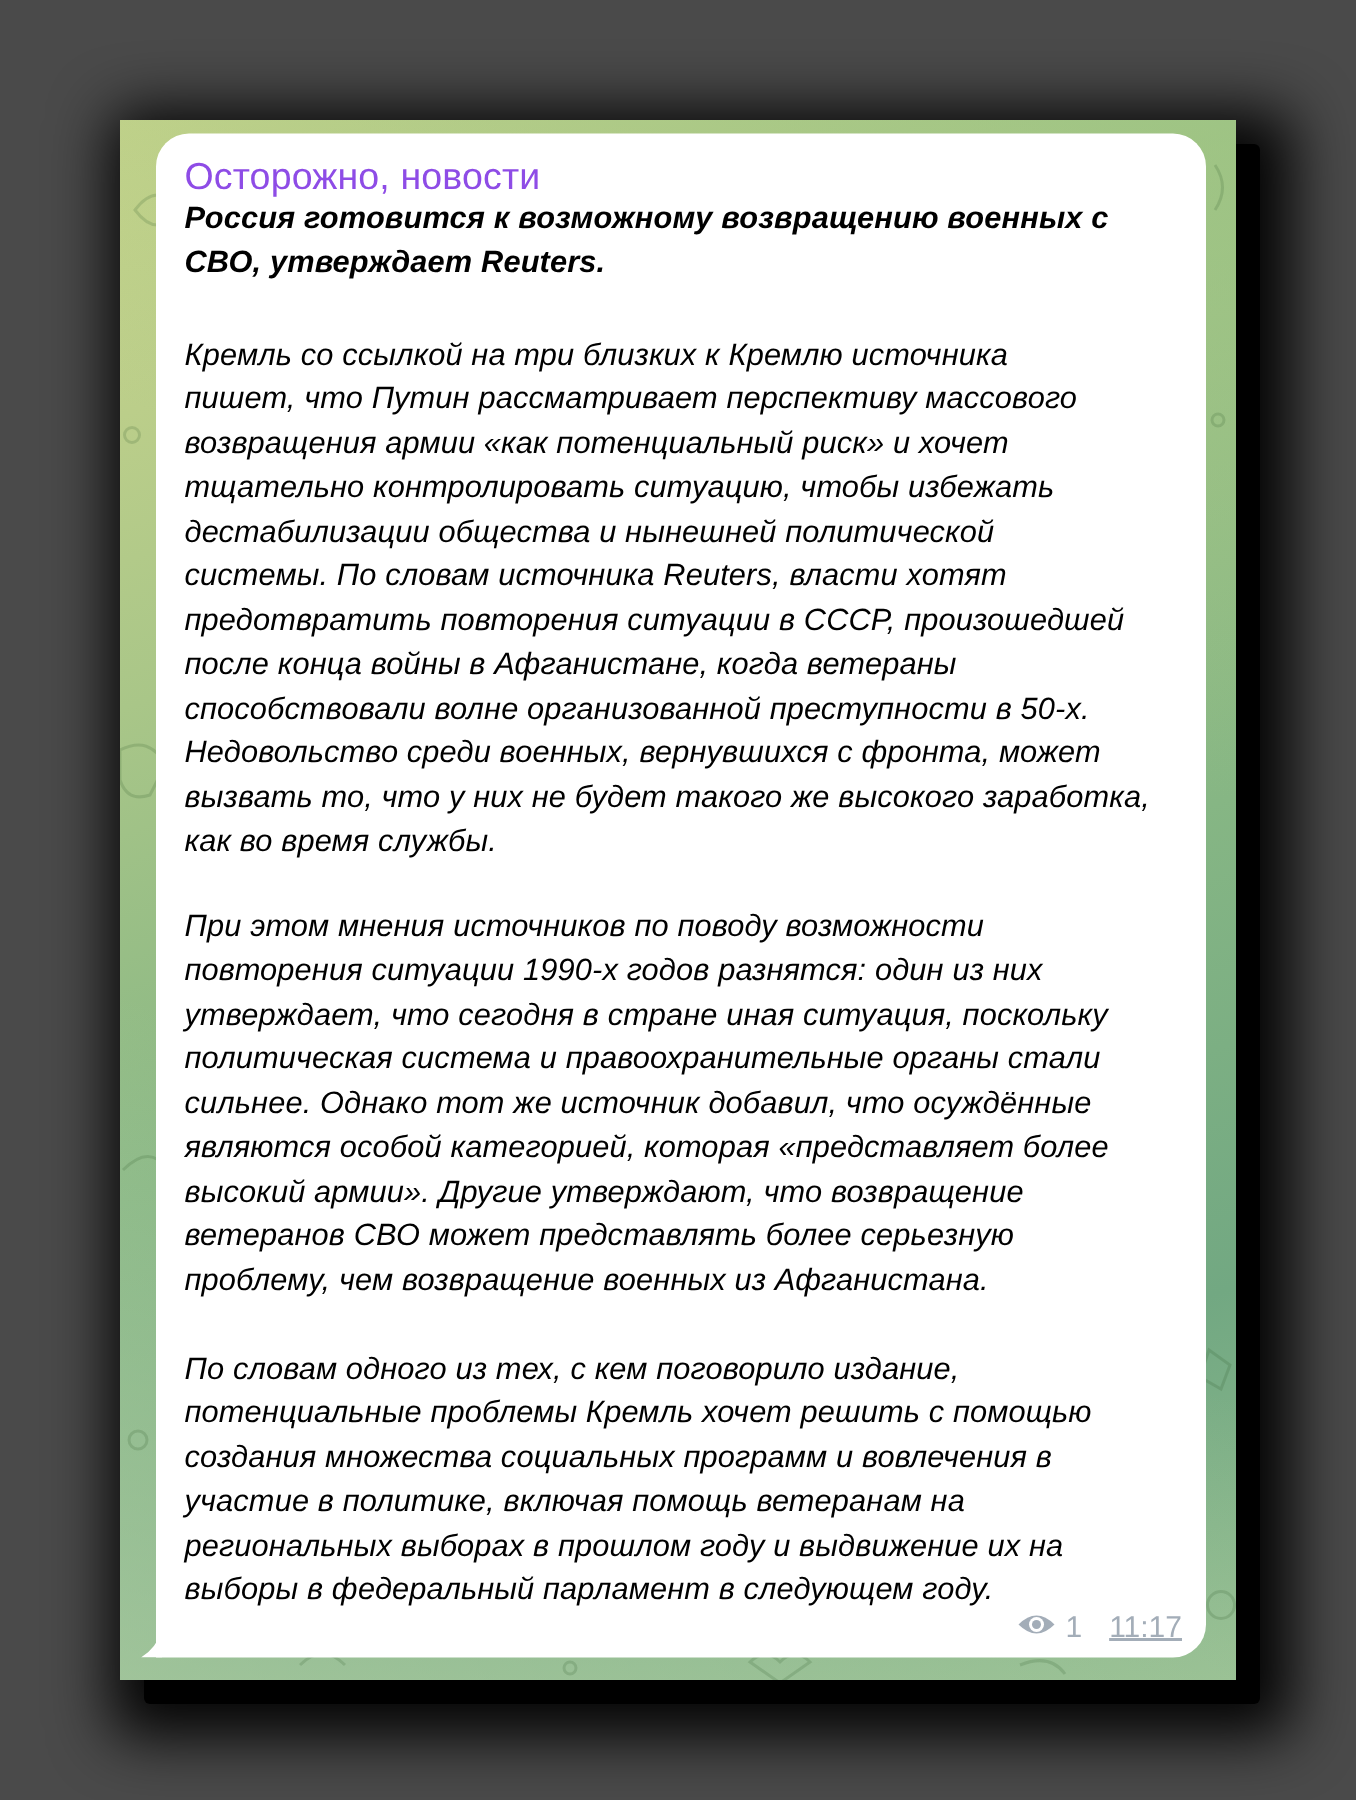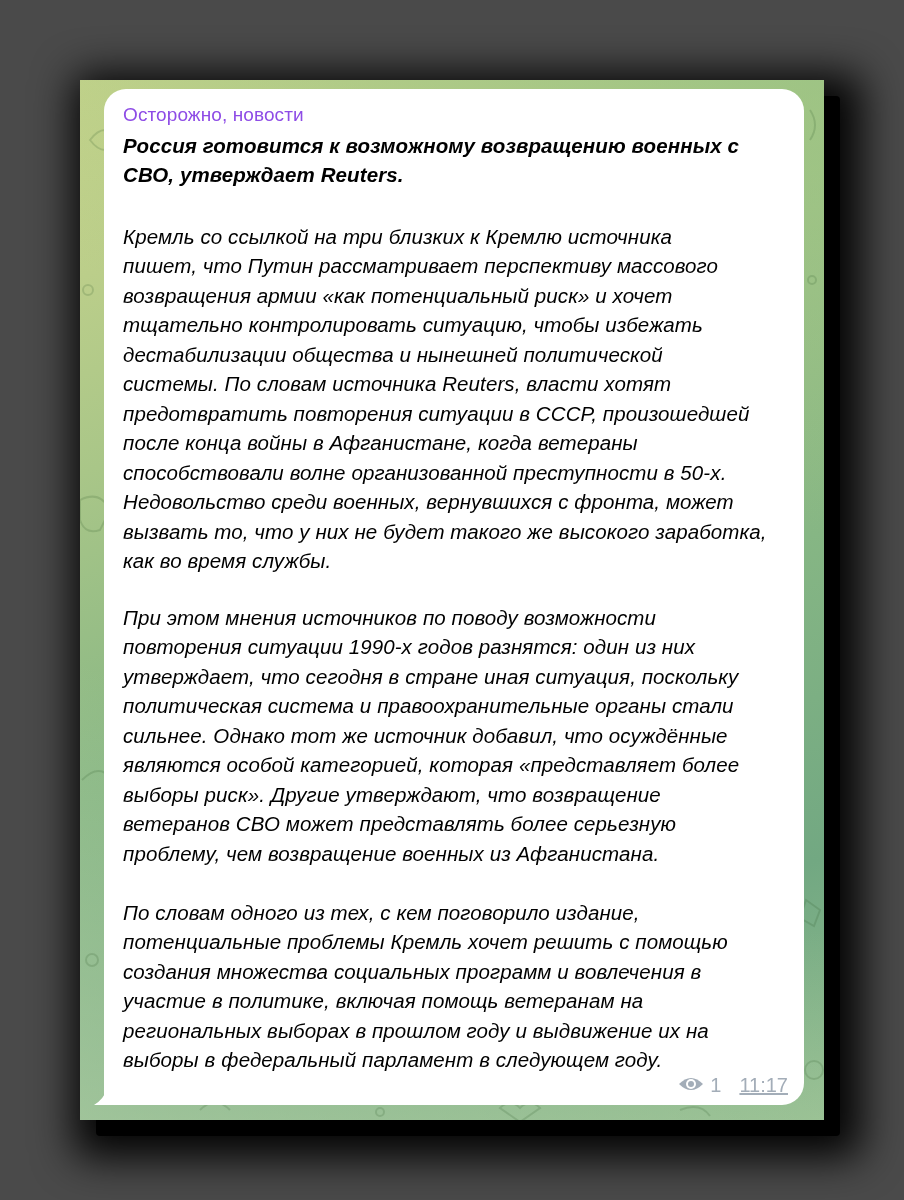--- a/index.html
+++ b/index.html
@@ -37,21 +37,21 @@
     z-index:2;
   }
   .content {
     position:absolute; left:19px; top:0; width:680px;
     color:#000;
     font-size:20.5px;
     letter-spacing:0.1px;
   }
   .channel {
     position:absolute; top:15px; left:0;
-    color:#8e4ce6; font-size:19px; white-space:nowrap;
+    color:#8e4ce6; font-size:25px; white-space:nowrap;
   }
   .line {
     position:absolute; left:0; white-space:nowrap; height:29px; line-height:29px;font-style:italic;
   }
   .bold { font-weight:bold; }
   .meta {
     position:absolute; right:16px; bottom:8px;
     color:#a3adb8; font-size:20px;
     display:flex; align-items:center; gap:6px; white-space:nowrap;
   }
@@ -107,21 +107,21 @@
         <div class="line" style="top:457px">как во время службы.</div>
       </div>
 
       <div>
         <div class="line" style="top:514px">При этом мнения источников по поводу возможности</div>
         <div class="line" style="top:543px">повторения ситуации 1990-х годов разнятся: один из них</div>
         <div class="line" style="top:573px">утверждает, что сегодня в стране иная ситуация, поскольку</div>
         <div class="line" style="top:602px">политическая система и правоохранительные органы стали</div>
         <div class="line" style="top:632px">сильнее. Однако тот же источник добавил, что осуждённые</div>
         <div class="line" style="top:661px">являются особой категорией, которая «представляет более</div>
-        <div class="line" style="top:691px">выборы риск». Другие утверждают, что возвращение</div>
+        <div class="line" style="top:691px">высокий армии». Другие утверждают, что возвращение</div>
         <div class="line" style="top:720px">ветеранов СВО может представлять более серьезную</div>
         <div class="line" style="top:750px">проблему, чем возвращение военных из Афганистана.</div>
       </div>
 
       <div>
         <div class="line" style="top:809px">По словам одного из тех, с кем поговорило издание,</div>
         <div class="line" style="top:838px">потенциальные проблемы Кремль хочет решить с помощью</div>
         <div class="line" style="top:868px">создания множества социальных программ и вовлечения в</div>
         <div class="line" style="top:897px">участие в политике, включая помощь ветеранам на</div>
         <div class="line" style="top:927px">региональных выборах в прошлом году и выдвижение их на</div>

